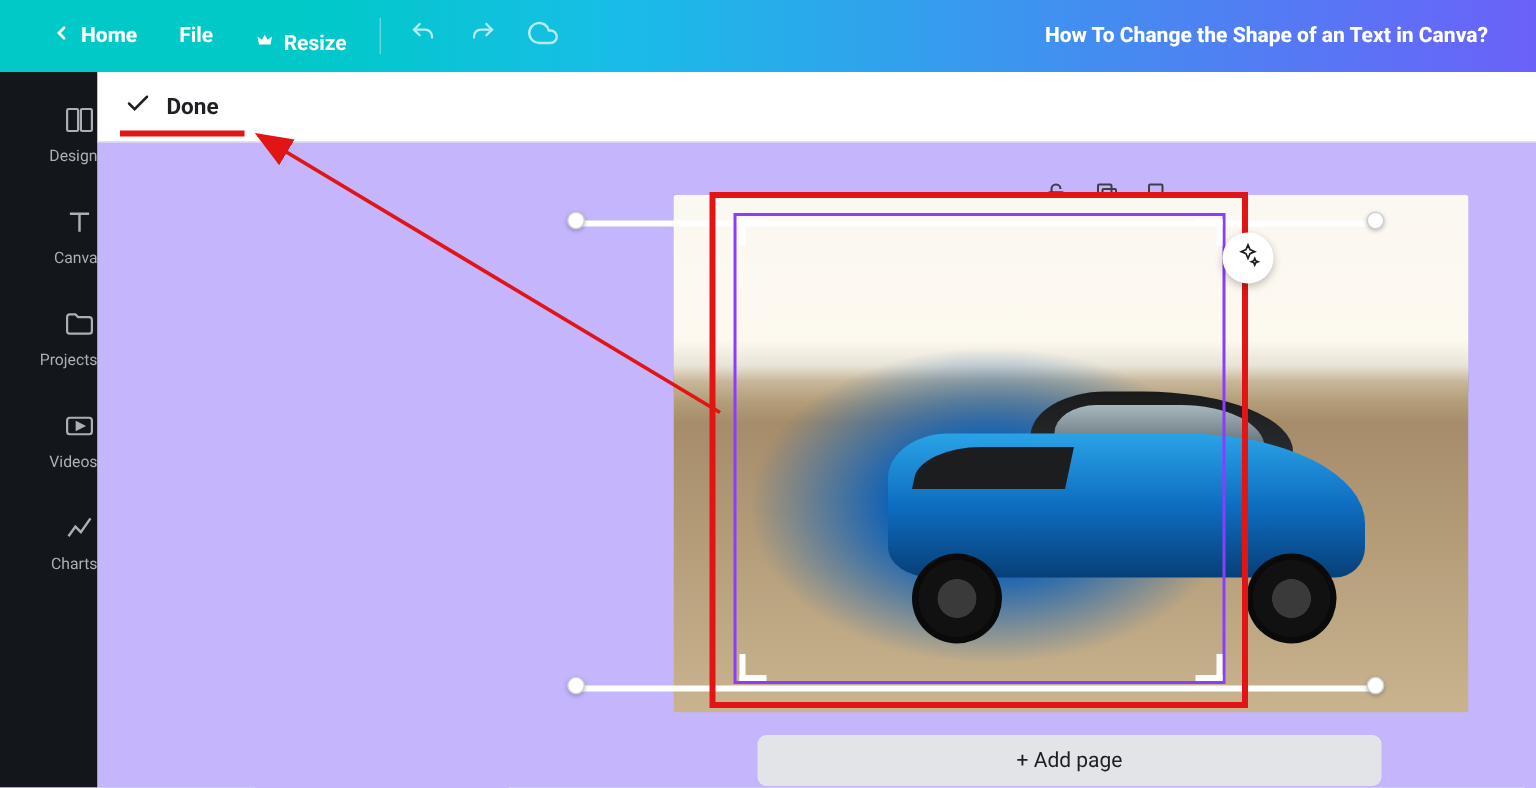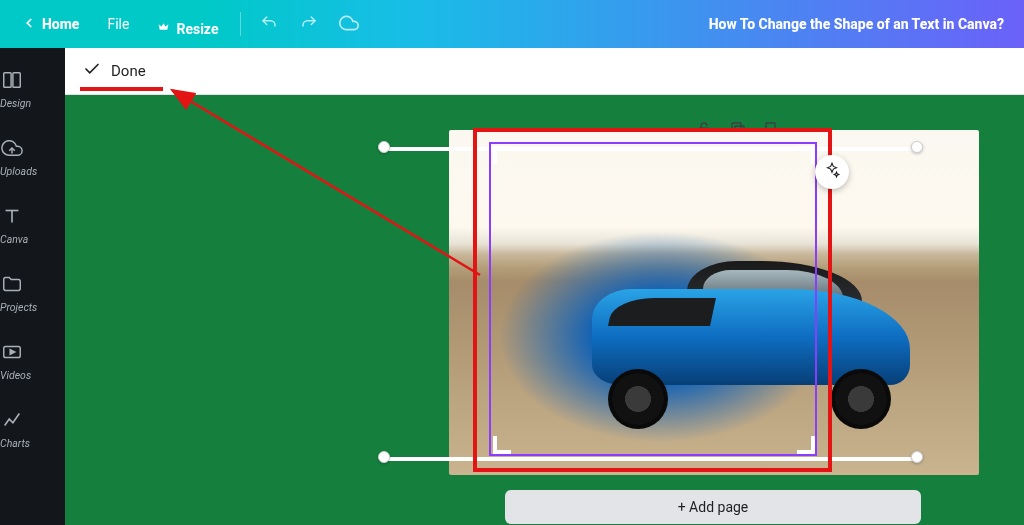--- a/index.html
+++ b/index.html
@@ -11,36 +11,36 @@
       background: #ebecf0;
       position: relative;
     }
 
     
     .topbar {
       height: 48px;
       background: linear-gradient(90deg, #00c9c8 0%, #00c9c8 20%, #18bde7 40%, #6b61f9 100%);
       display: flex;
       align-items: center;
-      padding: 0 10px;
+      padding: 0 22px;
       color: #fff;
       font-size: 14px;
       font-weight: 700;
     }
     .topbar .left { display: flex; align-items: center; gap: 4px; }
     .topbar .menu-item {
       padding: 6px 12px;
       display: flex;
       align-items: center;
       gap: 6px;
       cursor: pointer;
       border-radius: 4px;
     }
     .topbar .home-item { font-weight: 800; }
-    .topbar .file-item { font-weight: 400; }
+    .topbar .file-item { font-weight: 700; }
     .topbar .resize-item { font-weight: 700; margin-top: 10px; }
     .topbar .divider { width: 1px; height: 24px; background: rgba(255,255,255,0.35); margin: 0 6px; }
     .topbar .icon-btn {
       width: 36px; height: 36px; display: flex; align-items: center; justify-content: center;
       cursor: pointer; opacity: 0.7;
     }
     .topbar .title { margin-left: auto; padding-right: 10px; font-weight: 800; font-size: 14px; }
 
     
     .sidebar {
@@ -51,26 +51,25 @@
       width: 65px;
       background: #13161b;
       display: flex;
       flex-direction: column;
       padding-top: 6px;
     }
     .sidebar-item {
       color: #aab0b7;
       display: flex;
       flex-direction: column;
-      align-items: flex-start;
+      align-items: flex-end;
       gap: 5px;
       padding: 14px 0 12px 0;
       font-size: 10.5px;
       cursor: pointer;
-      font-style: italic;
     }
     .sidebar-item .sicon {
       width: 24px; height: 24px; display:flex; align-items:center; justify-content:center;
     }
 
     
     .actionbar {
       position: absolute;
       top: 48px;
       left: 65px;
@@ -84,31 +83,31 @@
       gap: 12px;
     }
     .action-btn {
       display: flex;
       align-items: center;
       gap: 10px;
       padding: 4px 4px;
       cursor: pointer;
       font-size: 15px;
       color: #1d1f22;
-      font-weight: 400;
+      font-weight: 700;
     }
 
     
     .canvas-area {
       position: absolute;
       top: 95px;
       left: 65px;
       right: 0;
       bottom: 0;
-      background: #15803d;
+      background: #c4b5fd;
     }
 
     
     .stage {
       position: absolute;
       left: 384px;
       top: 35px;
       width: 530px;
       height: 345px;
     }
@@ -321,30 +320,20 @@
     <span class="sicon">
       <svg width="22" height="22" viewBox="0 0 24 24" fill="none" stroke="currentColor" stroke-width="1.6">
           <rect x="3" y="4" width="8" height="16" rx="1"></rect>
           <rect x="13" y="4" width="8" height="16" rx="1"></rect>
         </svg>
     </span>
     <span>Design</span>
   </div>
   <div class="sidebar-item">
     <span class="sicon">
-      <svg width="22" height="22" viewBox="0 0 24 24" fill="none" stroke="currentColor" stroke-width="1.6">
-          <path d="M18 10h-1.26A8 8 0 109 20h9a5 5 0 000-10z"></path>
-          <path d="M12 12v6"></path>
-          <path d="M9 15l3-3 3 3"></path>
-        </svg>
-    </span>
-    <span>Uploads</span>
-  </div>
-  <div class="sidebar-item">
-    <span class="sicon">
       <svg width="22" height="22" viewBox="0 0 24 24" fill="none" stroke="currentColor" stroke-width="1.8">
           <path d="M5 6h14"></path>
           <path d="M12 6v13"></path>
         </svg>
     </span>
     <span>Canva</span>
   </div>
   <div class="sidebar-item">
     <span class="sicon">
       <svg width="22" height="22" viewBox="0 0 24 24" fill="none" stroke="currentColor" stroke-width="1.6">

